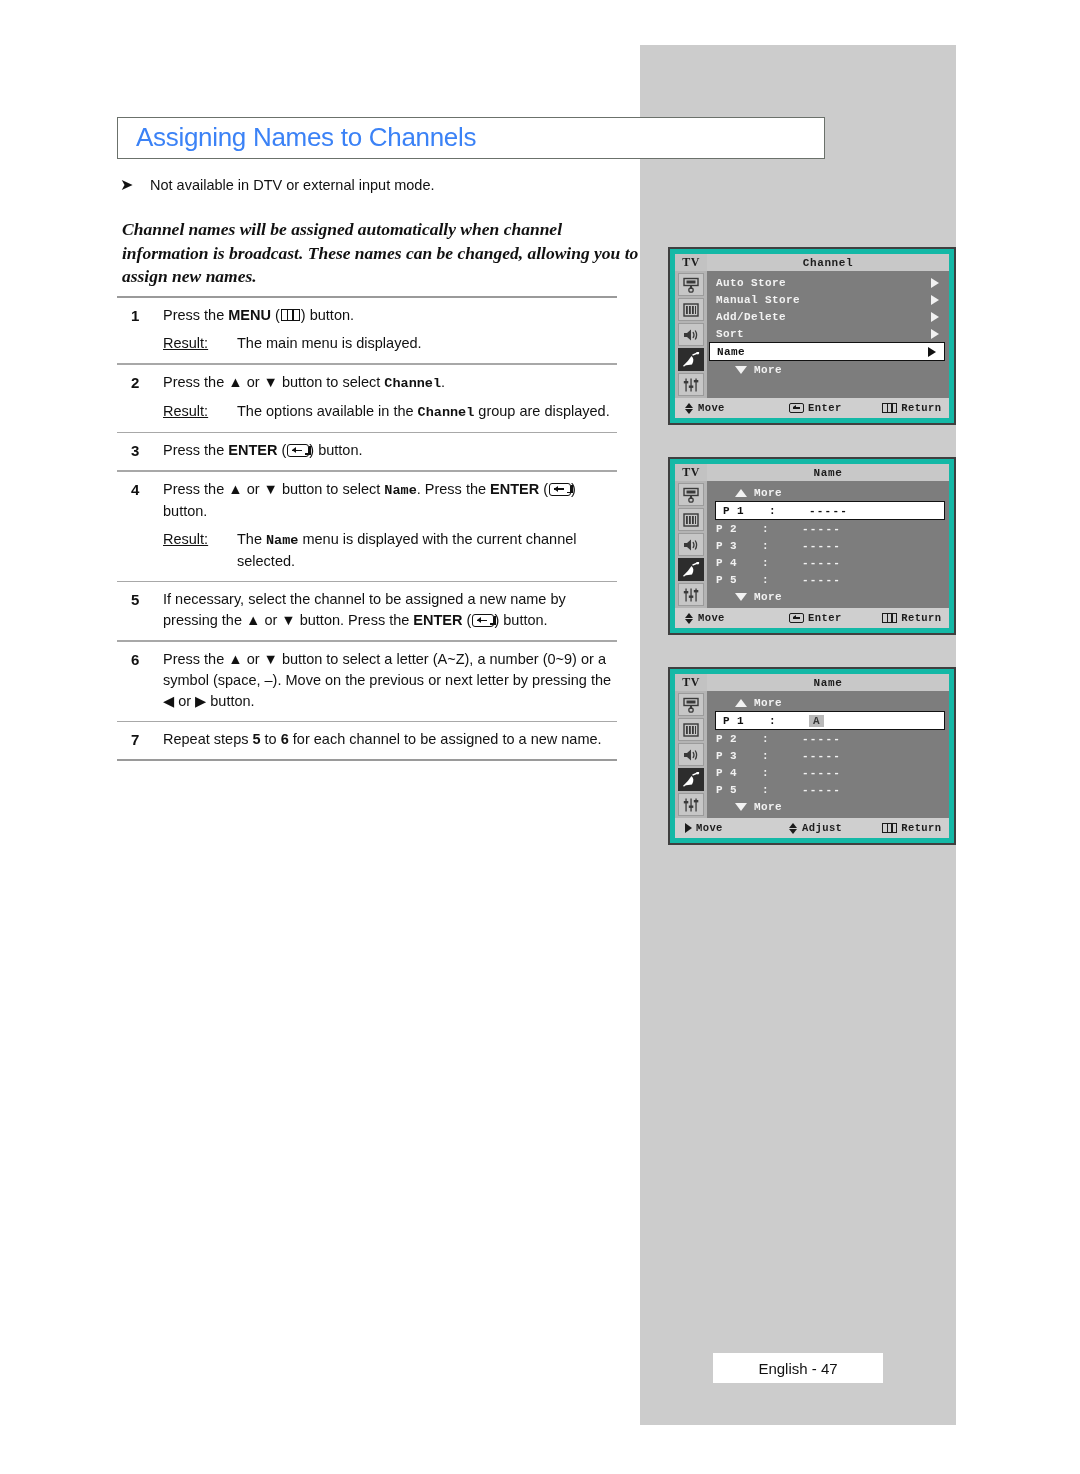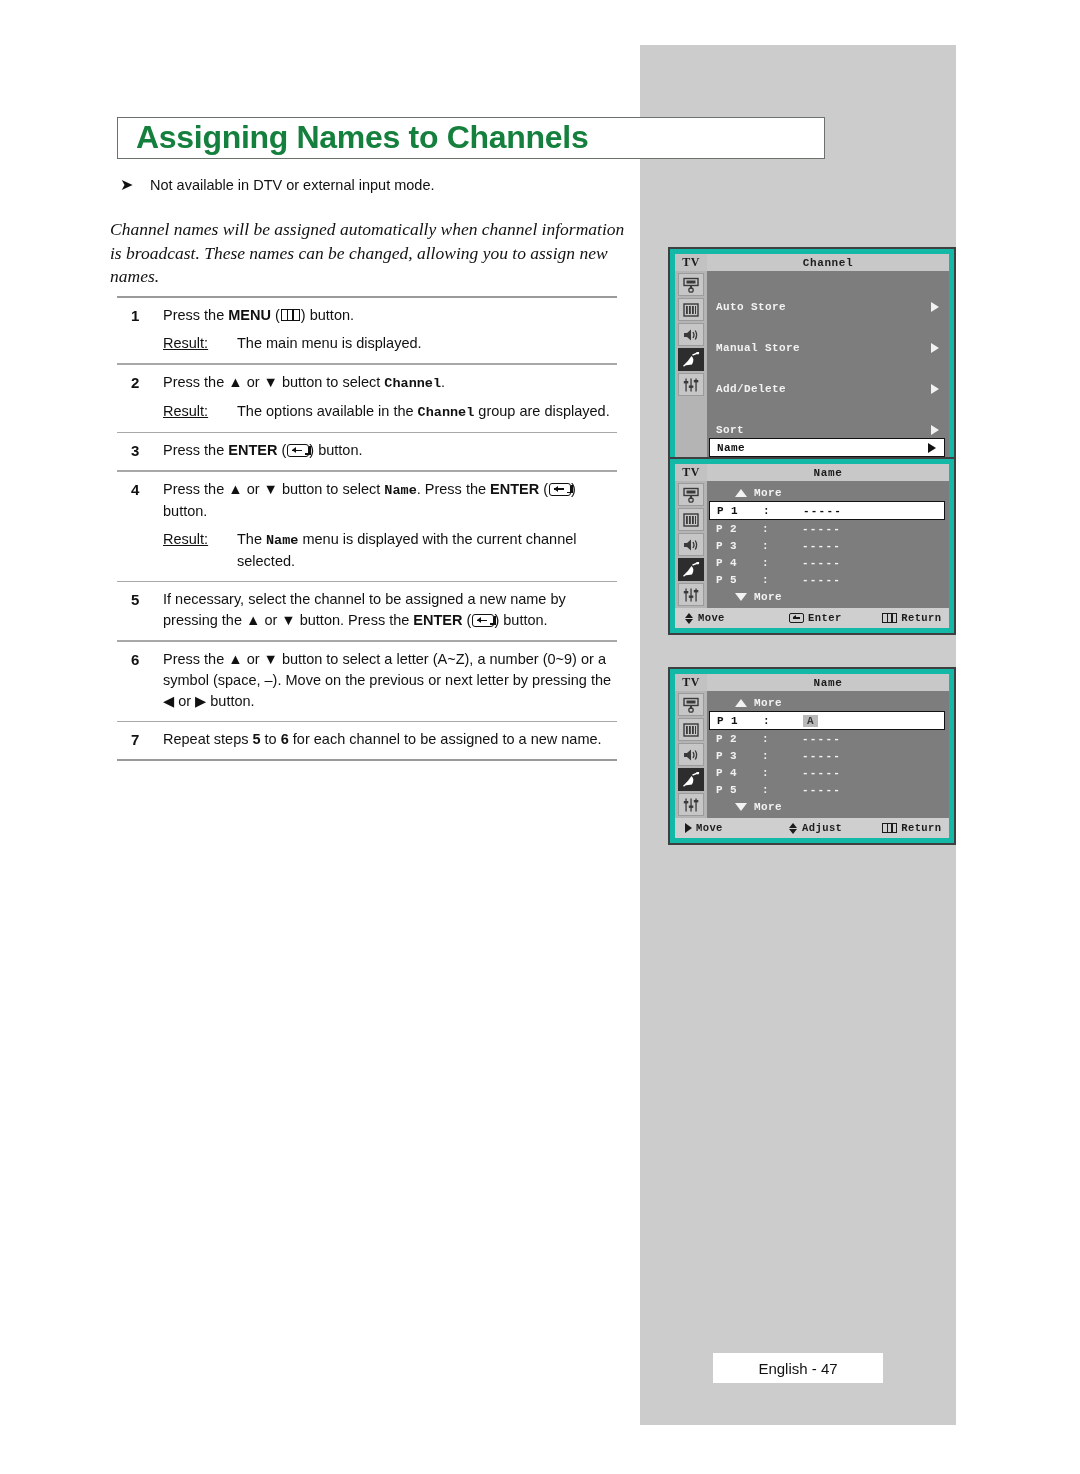--- a/index.html
+++ b/index.html
@@ -16,41 +16,41 @@
   }
 
   
   #title-box{
     position:absolute;left:117px;top:117px;width:708px;height:42px;
     background:#ffffff;border:1px solid #6b716b;
     box-sizing:border-box;
   }
   #title-box .title-text{
     position:absolute;left:18px;top:50%;transform:translateY(-52%);
-    font-size:32px;font-weight:bold;color:#15803d;letter-spacing:-0.3px;
+    font-size:26px;font-weight:normal;color:#3b82f6;letter-spacing:-0.3px;
     white-space:nowrap;
   }
 
   
   #note-row{
     position:absolute;left:120px;top:175px;width:520px;
     display:flex;align-items:flex-start;
   }
   .arrow-glyph{
     width:30px;flex:0 0 30px;font-size:16px;line-height:20px;color:#111;
   }
   #note-row .note-text{
     font-size:14.5px;line-height:20px;color:#111;
   }
 
   
   #intro-text{
-    position:absolute;left:110px;top:218px;width:520px;
+    position:absolute;left:122px;top:218px;width:520px;
     font-family:"Liberation Serif",serif;
-    font-style:italic;font-weight:normal;
+    font-style:italic;font-weight:bold;
     font-size:17.5px;line-height:23.5px;color:#111;
   }
 
   
   #steps{
     position:absolute;left:117px;top:296px;width:500px;
   }
   .rule{height:2px;background:#9a9a9a;width:100%;}
   .rule.thin{height:1.5px;background:#a8a8a8;}
   .step{
@@ -136,21 +136,21 @@
     position:relative;border:1px solid #9b9b9b;box-sizing:border-box;
     display:flex;align-items:center;justify-content:center;
   }
   .rail-ico.active{background:#2d2d2d;border-color:#2d2d2d;}
   .osd-content{
     flex:1 1 auto;background:#7d7d7d;position:relative;padding:3px 0 3px 0;
   }
   .osd-row{
     height:17px;display:flex;align-items:center;
     font-family:"Liberation Mono",monospace;font-weight:bold;font-size:11px;
-    color:#f2f2f2;letter-spacing:0.4px;padding-left:9px;position:relative;margin-top:24px;
+    color:#f2f2f2;letter-spacing:0.4px;padding-left:9px;position:relative;
   }
   .osd-row .caret{
     position:absolute;right:10px;top:50%;transform:translateY(-50%);
     width:0;height:0;border-top:5px solid transparent;border-bottom:5px solid transparent;
     border-left:8px solid #f2f2f2;
   }
   .osd-row.sel{
     background:#ffffff;color:#111;margin:0 4px 0 2px;padding-left:7px;
     border:1.5px solid #111;box-sizing:border-box;height:19px;
   }
@@ -166,21 +166,21 @@
   
   .nrow{
     height:17px;display:flex;align-items:center;
     font-family:"Liberation Mono",monospace;font-weight:bold;font-size:11px;
     color:#f2f2f2;letter-spacing:0.4px;padding-left:9px;
   }
   .nrow .pno{width:46px;}
   .nrow .colon{width:40px;}
   .nrow .val{letter-spacing:1.2px;}
   .nrow.sel{
-    background:#ffffff;color:#111;margin:0 4px 0 2px;padding-left:7px;
+    background:#ffffff;color:#111;margin:0 4px 0 8px;padding-left:7px;
     border:1.5px solid #111;box-sizing:border-box;height:19px;
   }
   .char-cell{
     display:inline-block;background:#b9b9b9;color:#3a3a3a;padding:0 4px;
     font-family:"Liberation Mono",monospace;font-weight:bold;font-size:11px;
   }
 
   .osd-bottom{
     display:flex;align-items:center;height:20px;background:#cfcfcf;
     font-family:"Liberation Mono",monospace;font-weight:bold;font-size:10.5px;

